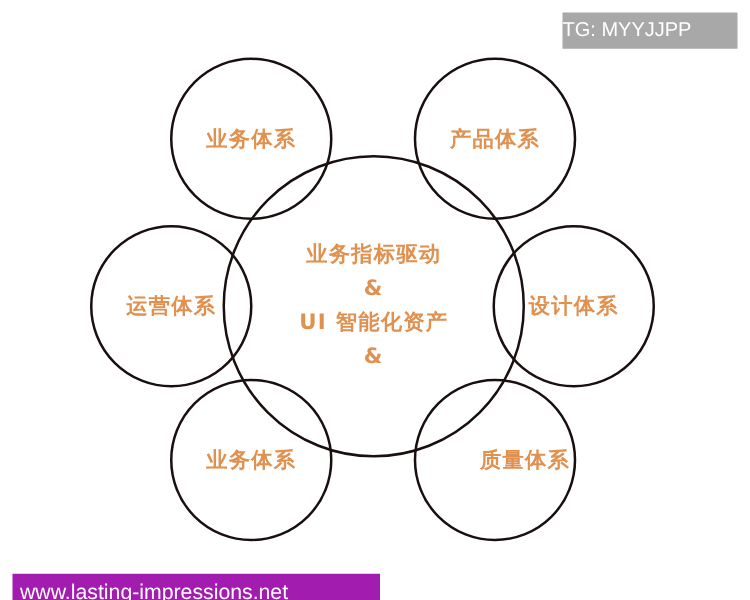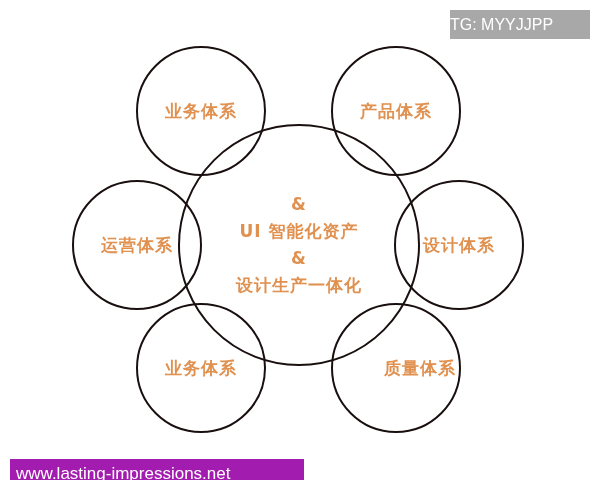--- a/index.html
+++ b/index.html
@@ -34,20 +34,20 @@
 </svg>
 
 <div class="label" style="left:201px;top:111px;">业务体系</div>
 <div class="label" style="left:396px;top:111px;">产品体系</div>
 <div class="label" style="left:137px;top:245px;">运营体系</div>
 <div class="label" style="left:459px;top:245px;">设计体系</div>
 <div class="label" style="left:201px;top:368px;">业务体系</div>
 <div class="label" style="left:396px;top:368px;margin-left:24px;">质量体系</div>
 
 <div class="center-text">
+  <div>业务指标驱动</div>
   <div>&amp;</div>
   <div>UI 智能化资产</div>
   <div>&amp;</div>
-  <div>设计生产一体化</div>
 </div>
 
 <div class="tg">TG: MYYJJPP</div>
 <div class="wm">www.lasting-impressions.net</div>
 
 </body></html>

